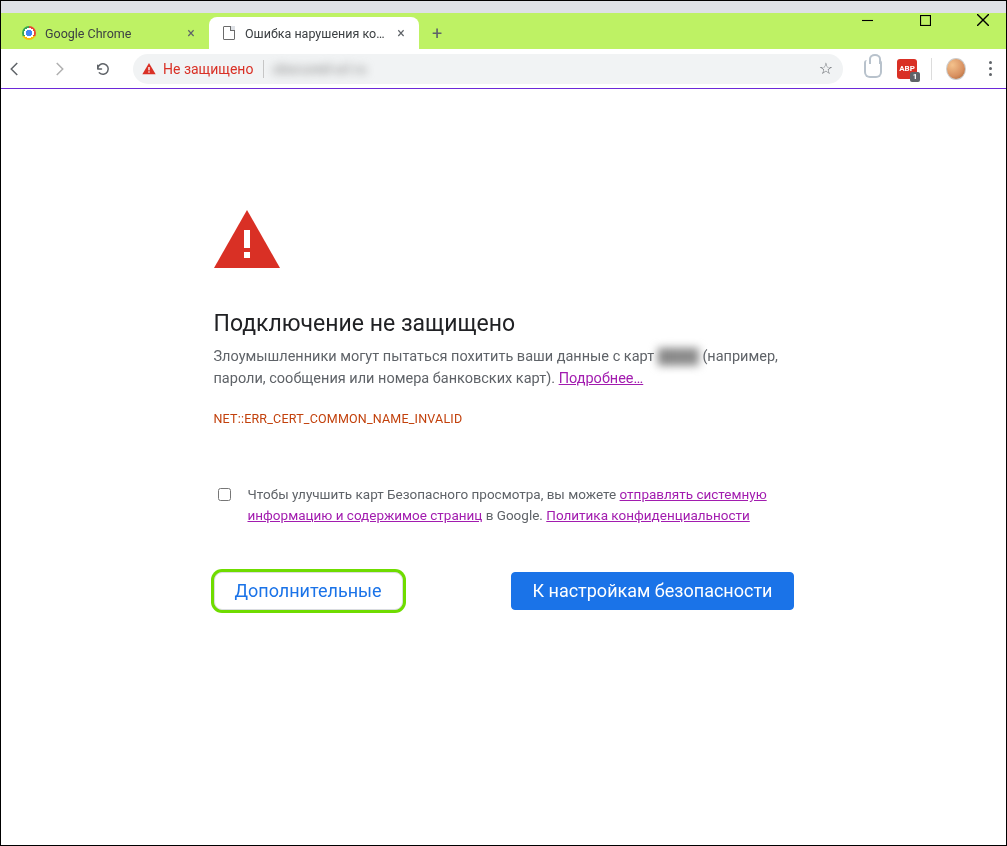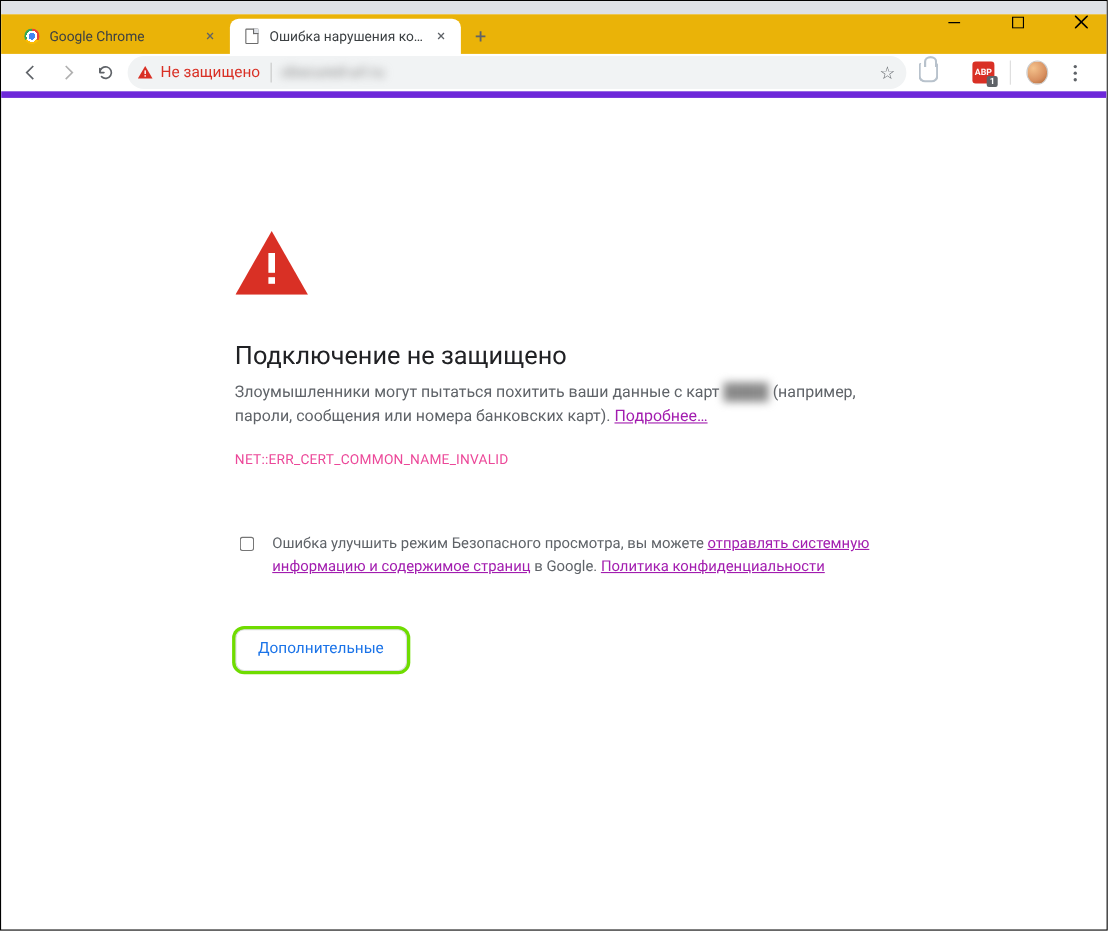--- a/index.html
+++ b/index.html
@@ -25,21 +25,21 @@
     display: flex;
     gap: 28px;
     align-items: center;
     z-index: 5;
   }
   .win-btn { width: 30px; height: 30px; display: flex; align-items: center; justify-content: center; font-size: 14px; color: #000; }
   .win-btn.close { font-size: 16px; }
   
   .tabstrip {
     height: 36px;
-    background: #eab308;
+    background: #bef264;
     display: flex;
     align-items: flex-end;
     padding-left: 8px;
     position: relative;
   }
   .tab {
     height: 32px;
     display: flex;
     align-items: center;
     padding: 0 10px 0 12px;
@@ -65,25 +65,25 @@
   .favicon-page { width:12px; height:14px; border:1px solid #6b6b6b; border-radius:1px; position:relative; background:#fff;}
   .favicon-page::before{content:"";position:absolute;top:-1px;right:-1px;width:4px;height:4px;background:#dee1e6;border-left:1px solid #6b6b6b;border-bottom:1px solid #6b6b6b;}
   .newtab-btn {
     width: 28px; height: 28px; display:flex; align-items:center; justify-content:center;
     font-size: 18px; color:#5f6368; margin-left:4px; margin-bottom:2px;
   }
   
   .toolbar {
     height: 40px;
     background: #fff;
-    border-bottom: 6px solid #6d28d9;
-    display: flex;
-    align-items: center;
-    padding: 0 13px;
-    gap: 6px;
+    border-bottom: 1px solid #6d28d9;
+    display: flex;
+    align-items: center;
+    padding: 0 0;
+    gap: 16px;
   }
   .nav-btn { width: 28px; height: 28px; display:flex; align-items:center; justify-content:center; color:#5f6368; border-radius:50%; }
   .nav-btn.disabled { color:#b0b0b0; }
   .nav-btn svg { width:18px; height:18px; }
   .omnibox {
     flex: 1;
     height: 30px;
     background: #f1f3f4;
     border-radius: 15px;
     display: flex;
@@ -101,21 +101,21 @@
     height: 18px;
   }
   .sec-chip svg { width:16px; height:16px; }
   .omni-url { flex:1; color:#202124; }
   .omni-url .blur { filter: blur(4px); color:#888; }
   .omni-star { color:#5f6368; font-size:16px; }
   .ext-icons { display:flex; align-items:center; gap:14px; padding: 0 6px 0 4px; }
   .ext-icon { width:20px; height:20px; display:flex; align-items:center; justify-content:center; position:relative;}
   .ext-yandex { width:18px; height:18px; border:2px solid #b8c2cc; border-radius:3px 3px 6px 6px; border-top:none; position:relative;}
   .ext-yandex::before{content:"";position:absolute;top:-6px;left:3px;width:8px;height:8px;border:2px solid #b8c2cc;border-radius:50% 50% 0 0;border-bottom:none;}
-  .ext-abp { background:#d93025; color:#fff; font-size:8px; font-weight:bold; border-radius:3px; width:20px; height:20px; line-height:20px; text-align:center;margin-left:16px;}
+  .ext-abp { background:#d93025; color:#fff; font-size:8px; font-weight:bold; border-radius:3px; width:20px; height:20px; line-height:20px; text-align:center;}
   .ext-abp::after{content:"1"; position:absolute; bottom:-3px; right:-3px; background:#5f6368; color:#fff; font-size:8px; width:10px; height:10px; line-height:10px; border-radius:2px;}
   .ext-sep { width:1px; height:22px; background:#dcdcdc; }
   .avatar { width:22px; height:22px; border-radius:50%; background: radial-gradient(circle at 30% 30%, #f4c28c, #d89060 60%, #a56030); border:1px solid #ccc;}
   .menu-dots { width:20px; display:flex; flex-direction:column; align-items:center; gap:3px; }
   .menu-dots span { width:3px; height:3px; background:#5f6368; border-radius:50%; }
 
   
   .content {
     position: absolute;
     left: 1px; right: 1px; top: 89px; bottom: 1px;
@@ -133,27 +133,27 @@
   .warn-triangle svg { display:block; }
   h1.msg-title {
     font-size: 23px;
     font-weight: 400;
     color: #202124;
     margin: 0 0 4px 0;
   }
   .msg-body { margin-bottom: 18px; }
   .msg-body .blur { filter: blur(4px); color:#888; }
   .msg-body a, .opt-in a { color:#a21caf; text-decoration: underline; }
-  .err-code { font-size: 12.5px; color:#ec4899; margin-bottom: 56px; letter-spacing: 0.2px;}
+  .err-code { font-size: 12.5px; color:#c2410c; margin-bottom: 56px; letter-spacing: 0.2px;}
   .opt-in { display:flex; gap:14px; align-items:flex-start; margin-bottom: 46px; font-size: 13.5px;}
   .opt-in input[type=checkbox]{ width:17px; height:17px; margin-top:2px; accent-color:#1a73e8; }
   .btn-row { display:flex; justify-content:space-between; align-items:center; }
   .btn {
     height: 38px; padding: 0 20px; border-radius: 4px;
-    font-size: 14px; display:inline-flex; align-items:center; justify-content:center;
+    font-size: 18px; display:inline-flex; align-items:center; justify-content:center;
     cursor: pointer; user-select:none;
   }
   .btn-secondary {
     background:#fff; color:#1a73e8; border:1px solid #dadce0;
     
     box-shadow: 0 0 0 3px #6fdc00;
     border-radius: 8px;
   }
   .btn-primary { background:#1a73e8; color:#fff; border:1px solid #1a73e8; }
 </style>
@@ -261,22 +261,23 @@
 
     <div class="msg-body">
       <span>Злоумышленники могут пытаться похитить ваши данные с карт </span><span class="blur">████</span><span> (например, пароли, сообщения или номера банковских карт). </span><a href="#">Подробнее…</a>
     </div>
 
     <div class="err-code">NET::ERR_CERT_COMMON_NAME_INVALID</div>
 
     <div class="opt-in">
       <input type="checkbox" style="">
       <div>
-        <span>Ошибка улучшить режим Безопасного просмотра, вы можете </span><a href="#">отправлять системную информацию и содержимое страниц</a><span> в Google. </span><a href="#">Политика конфиденциальности</a>
+        <span>Чтобы улучшить карт Безопасного просмотра, вы можете </span><a href="#">отправлять системную информацию и содержимое страниц</a><span> в Google. </span><a href="#">Политика конфиденциальности</a>
       </div>
     </div>
 
     <div class="btn-row">
       <div class="btn btn-secondary">Дополнительные</div>
+      <div class="btn btn-primary">К настройкам безопасности</div>
     </div>
 
   </div>
 </div>
 
 </body></html>

